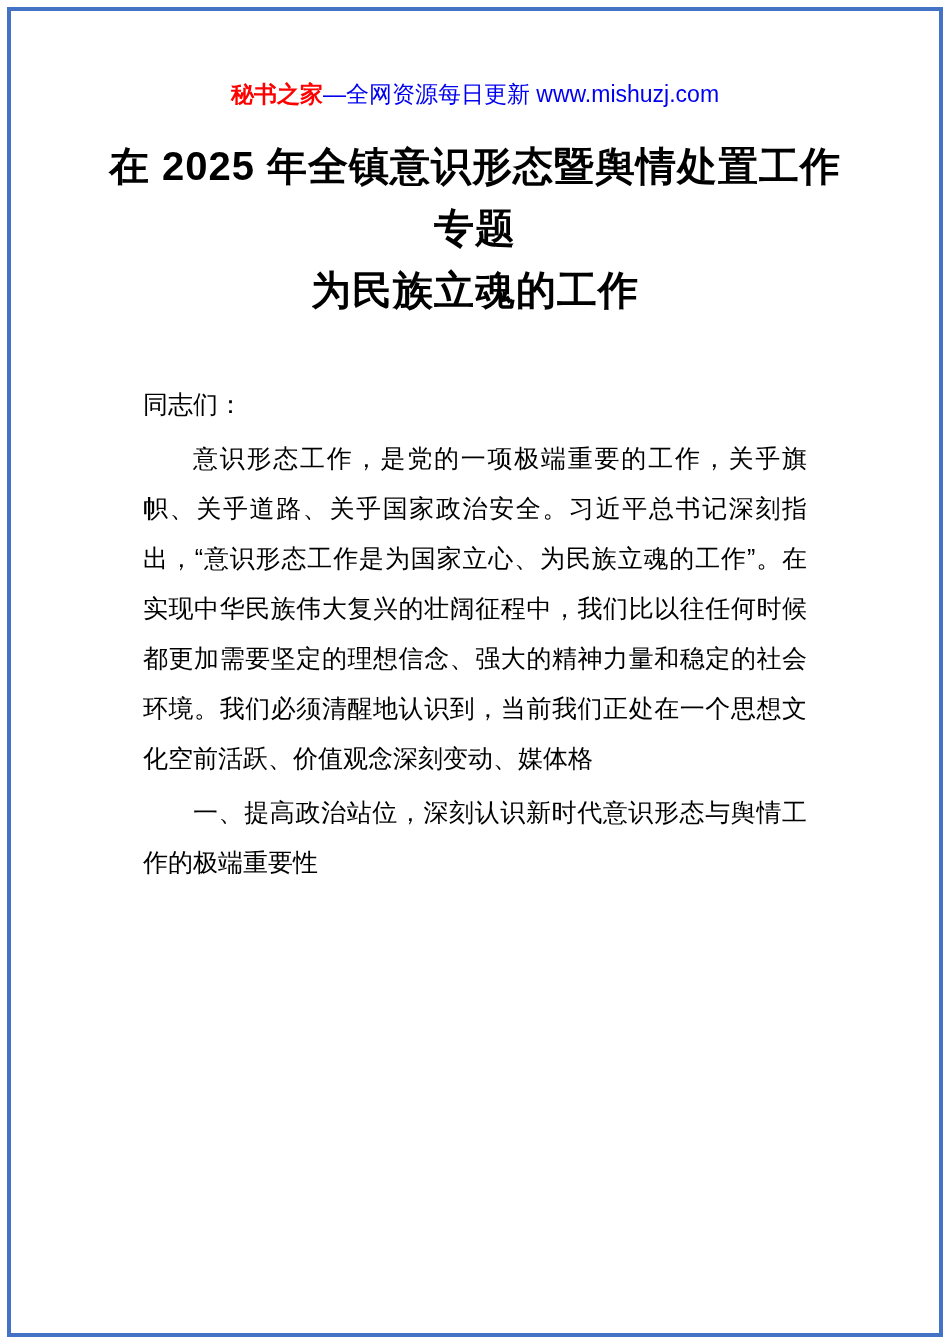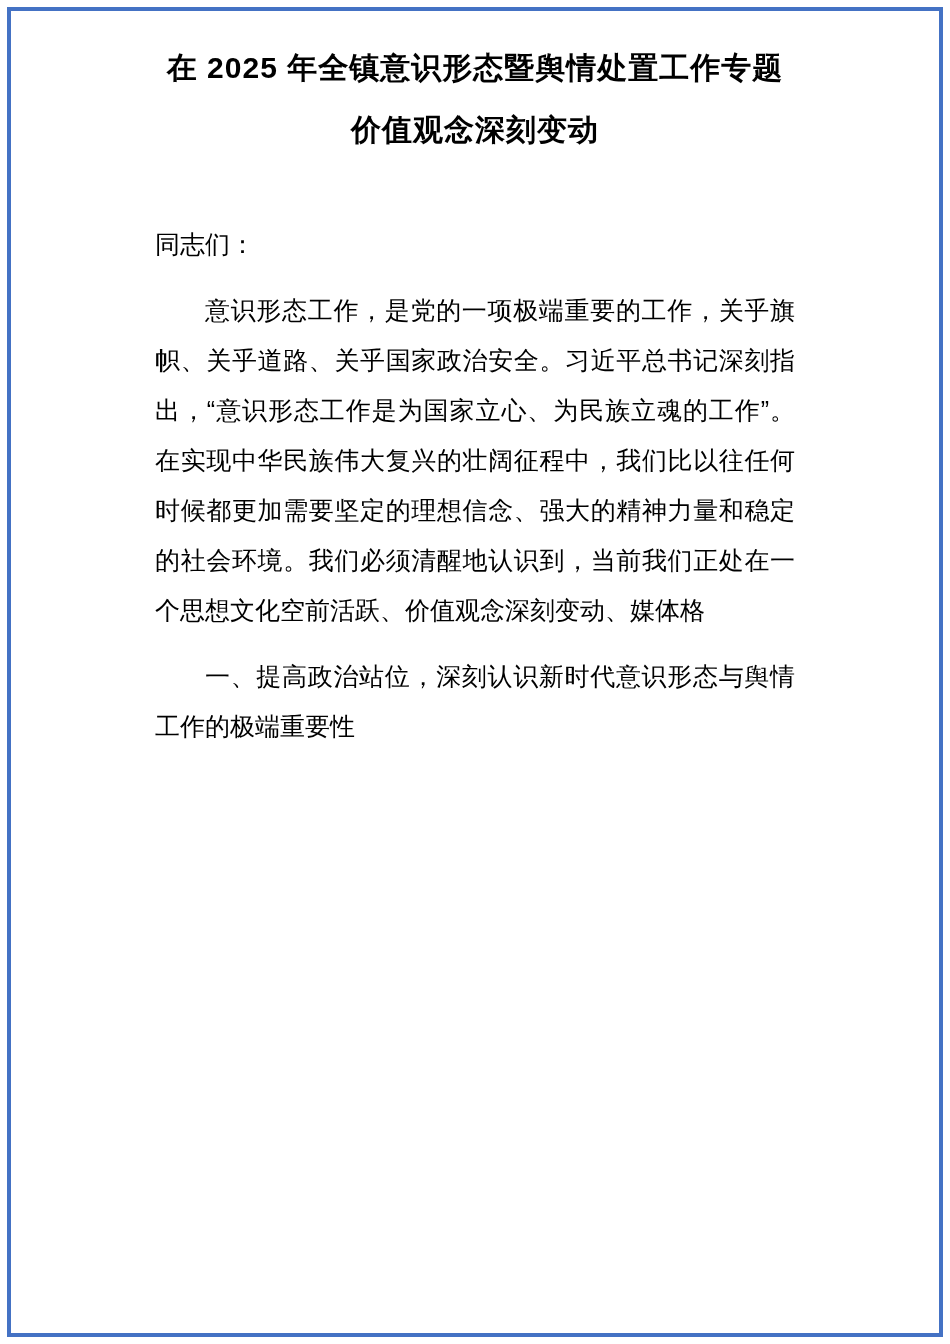--- a/index.html
+++ b/index.html
@@ -37,52 +37,55 @@
     color: #0000EE;
     font-weight: 400;
   }
   .site-url {
     color: #0000EE;
     font-weight: 400;
   }
   .doc-title {
     margin: 26px 90px 0 90px;
     text-align: center;
-    font-size: 30px;
+    font-size: 40px;
     font-weight: 700;
     color: #000000;
     line-height: 62px;
     letter-spacing: 1px;
   }
   .body-text {
     margin: 58px 128px 0 128px;
     color: #000000;
     font-size: 25px;
     line-height: 50px;
     text-align: justify;
   }
   .body-text p {
-    margin: 16px;
+    margin: 4px;
     padding: 0;
     text-indent: 2em;
   }
   .body-text p.no-indent {
     text-indent: 0;
   }
 </style>
 </head>
 <body>
 
 <div class="page">
   <div class="border-frame">
 
+    <div class="header">
+      <span class="brand">秘书之家</span><span class="tagline">—全网资源每日更新 </span><span class="site-url">www.mishuzj.com</span>
+    </div>
 
     <div class="doc-title">
       <div>在 2025 年全镇意识形态暨舆情处置工作专题</div>
-      <div>价值观念深刻变动</div>
+      <div>为民族立魂的工作</div>
     </div>
 
     <div class="body-text">
       <p class="no-indent">同志们：</p>
       <p>意识形态工作，是党的一项极端重要的工作，关乎旗帜、关乎道路、关乎国家政治安全。习近平总书记深刻指出，“意识形态工作是为国家立心、为民族立魂的工作”。在实现中华民族伟大复兴的壮阔征程中，我们比以往任何时候都更加需要坚定的理想信念、强大的精神力量和稳定的社会环境。我们必须清醒地认识到，当前我们正处在一个思想文化空前活跃、价值观念深刻变动、媒体格</p>
       <p>一、提高政治站位，深刻认识新时代意识形态与舆情工作的极端重要性</p>
     </div>
 
   </div>
 </div>

